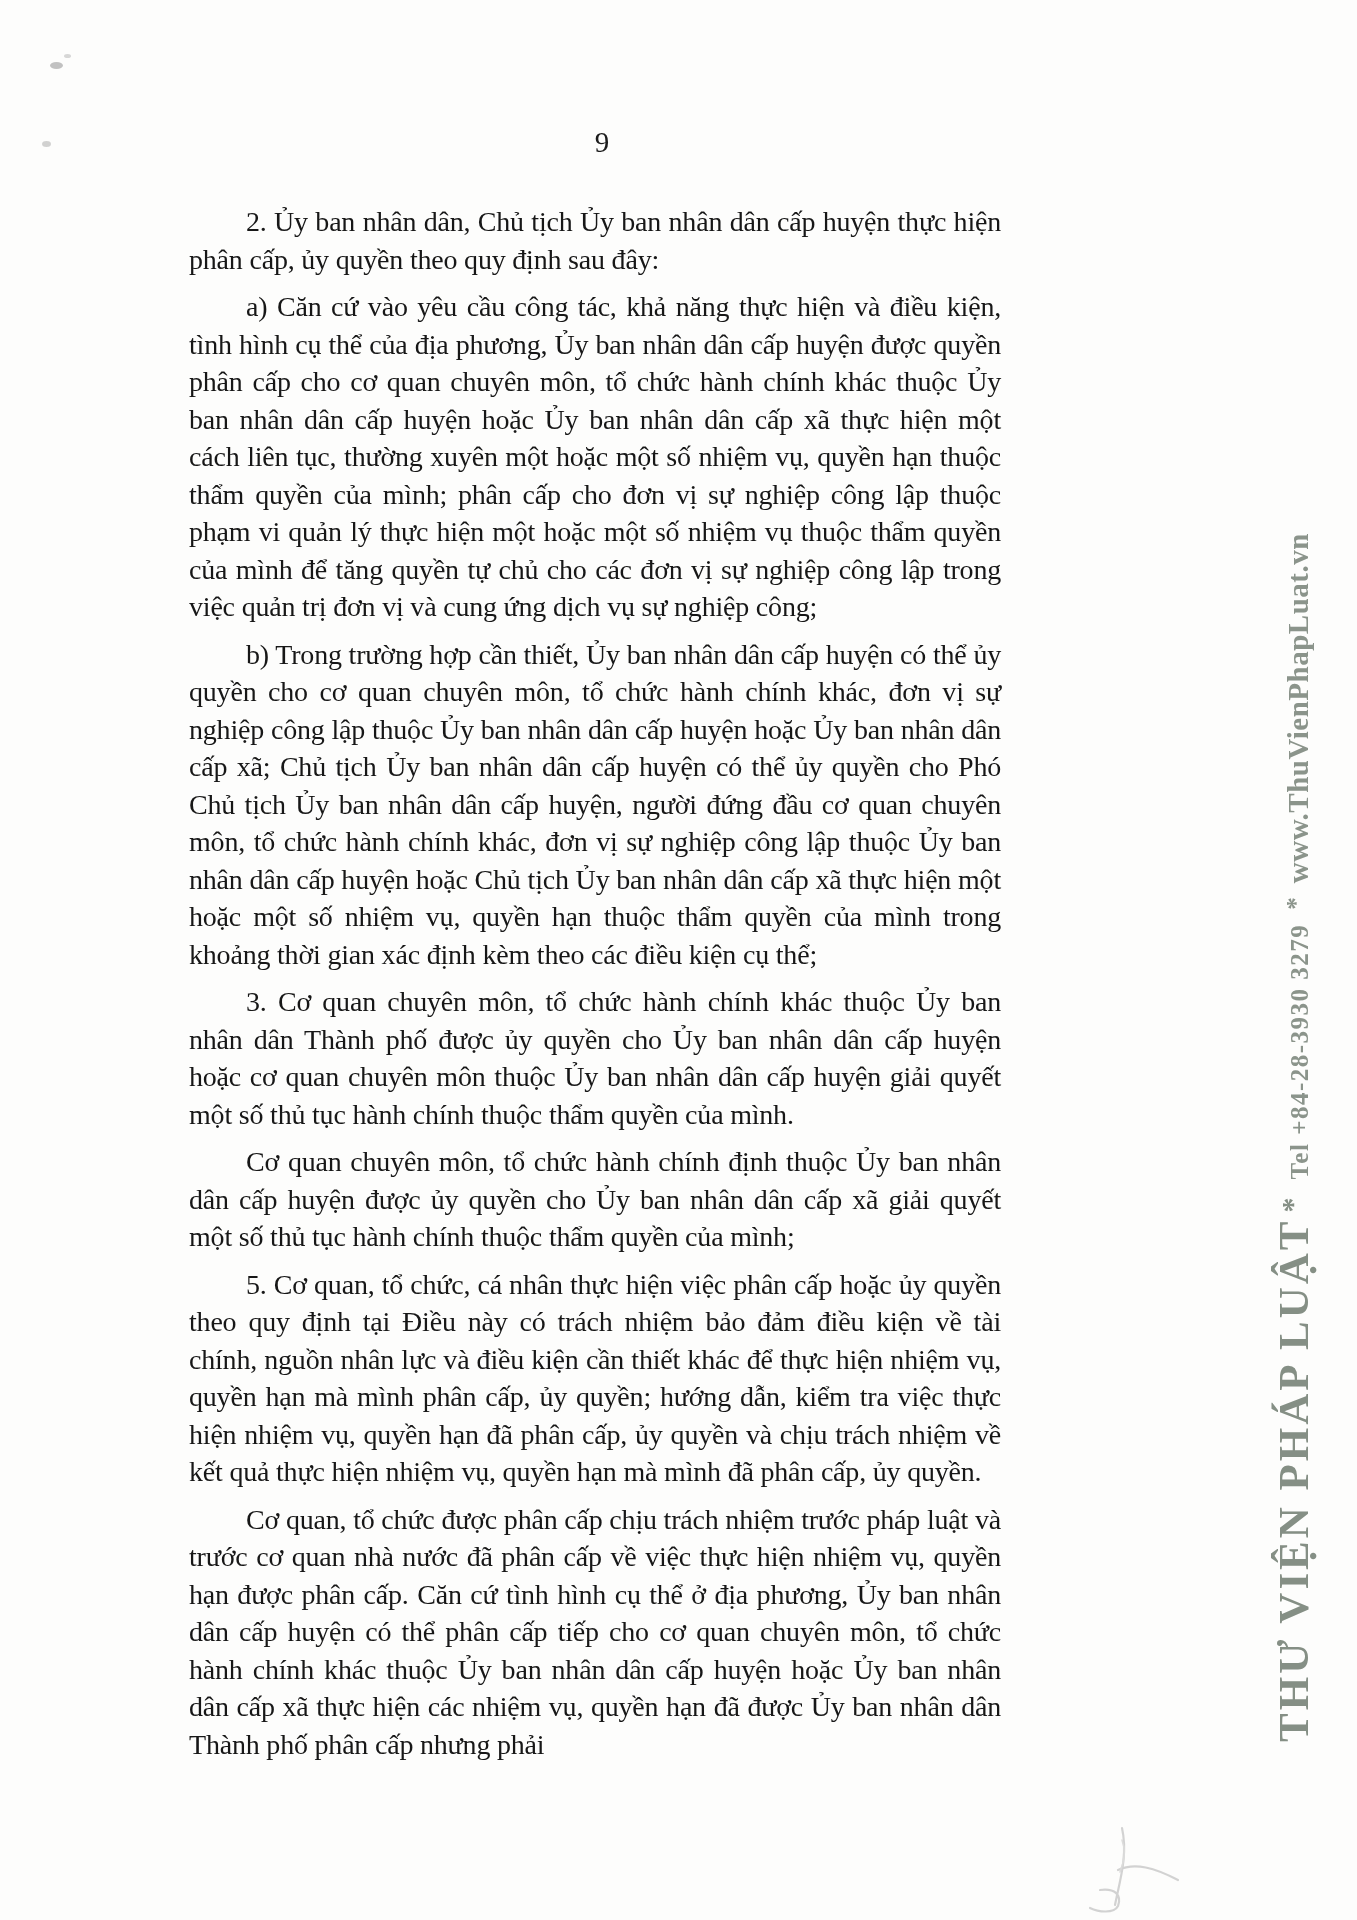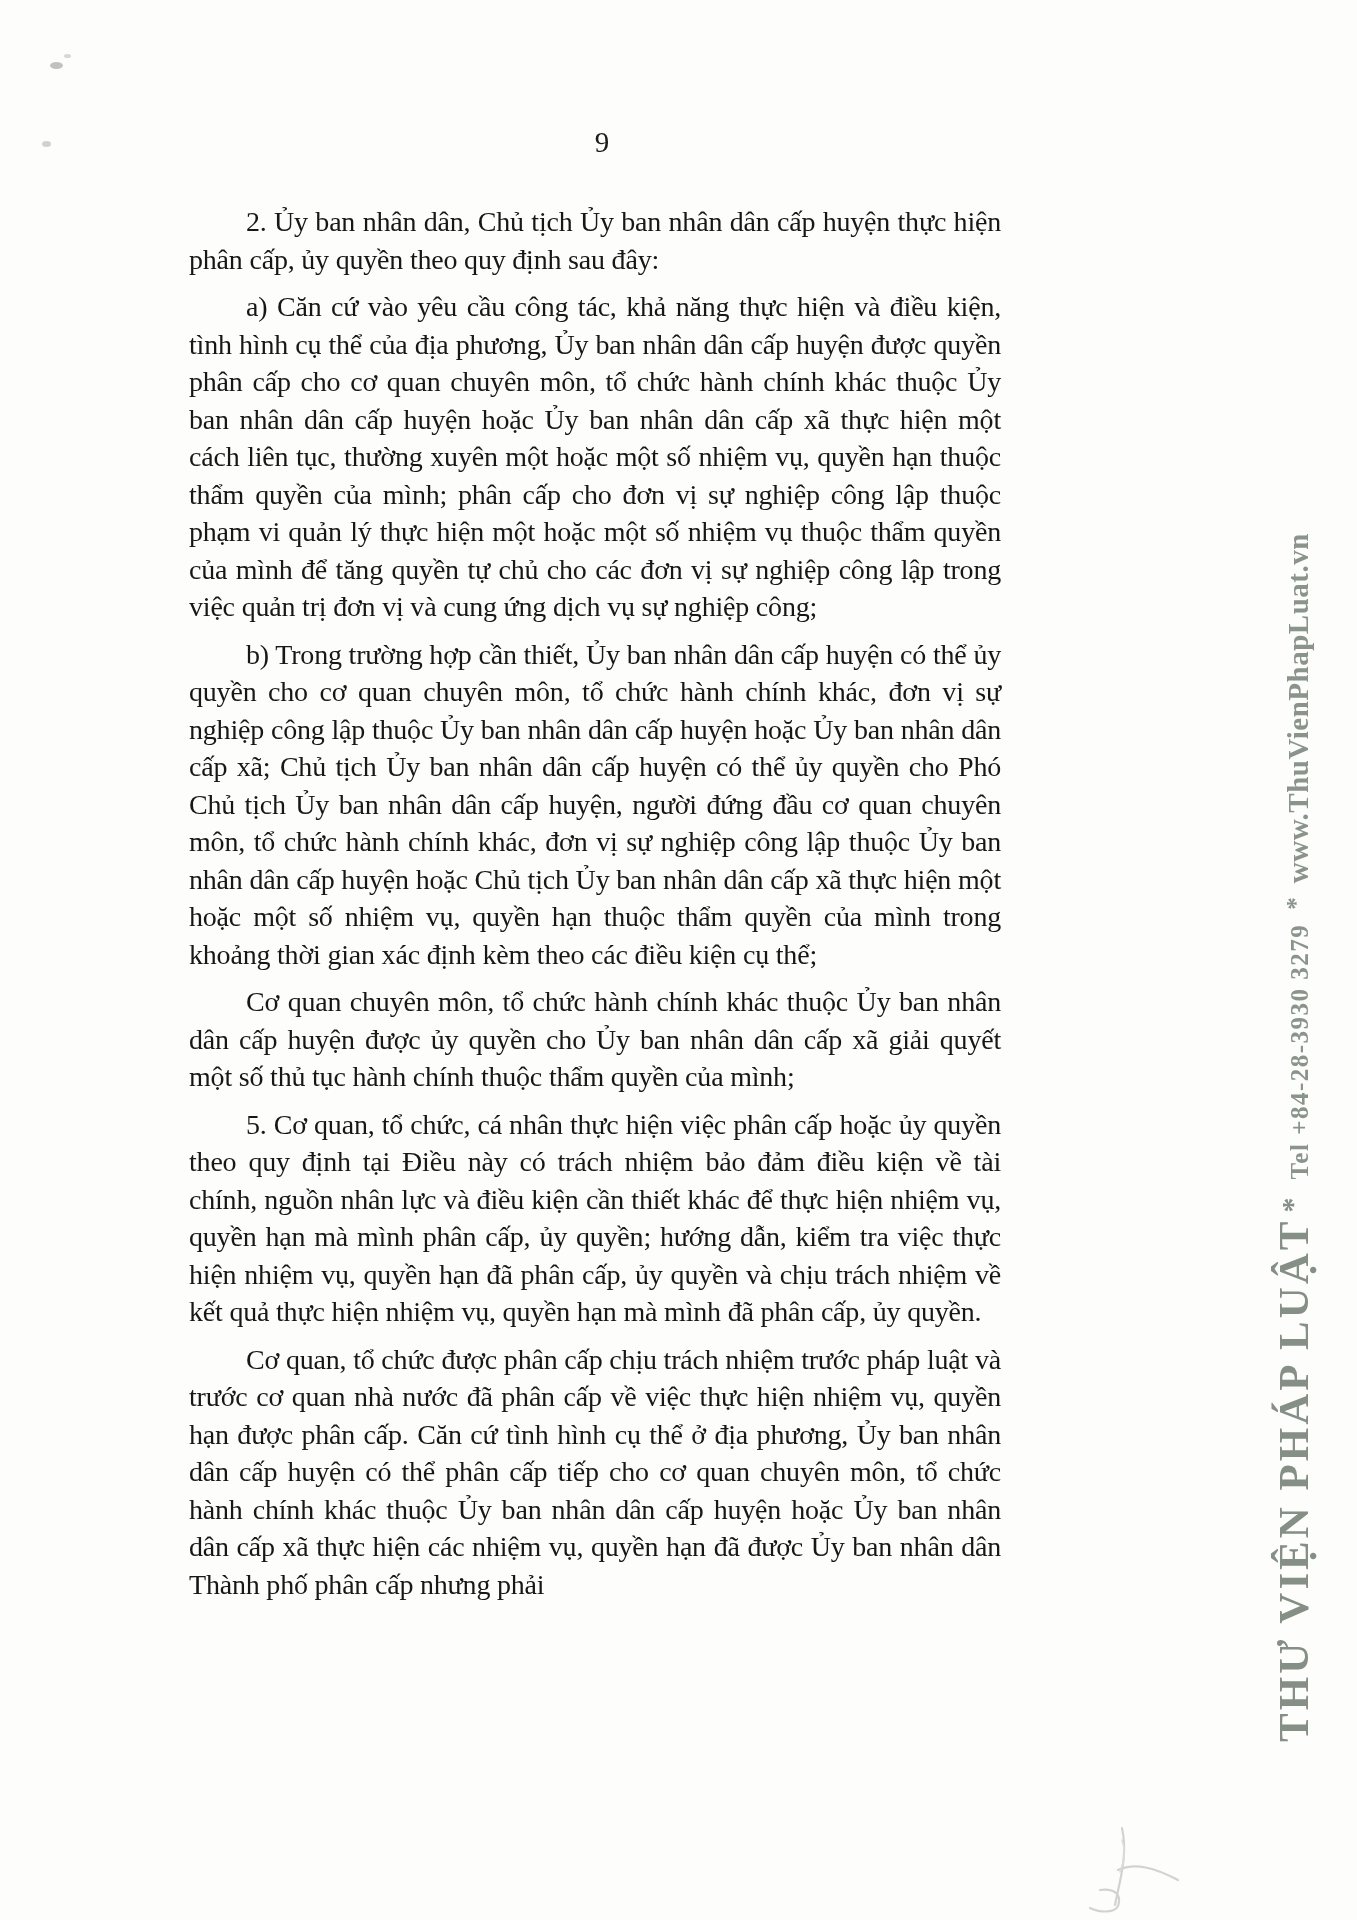--- a/index.html
+++ b/index.html
@@ -86,21 +86,22 @@
 <body>
 
 <div class="page">
 
   <div class="page-number">9</div>
 
   <div class="text-column">
       <p>2. Ủy ban nhân dân, Chủ tịch Ủy ban nhân dân cấp huyện thực hiện phân cấp, ủy quyền theo quy định sau đây:</p>
       <p>a) Căn cứ vào yêu cầu công tác, khả năng thực hiện và điều kiện, tình hình cụ thể của địa phương, Ủy ban nhân dân cấp huyện được quyền phân cấp cho cơ quan chuyên môn, tổ chức hành chính khác thuộc Ủy ban nhân dân cấp huyện hoặc Ủy ban nhân dân cấp xã thực hiện một cách liên tục, thường xuyên một hoặc một số nhiệm vụ, quyền hạn thuộc thẩm quyền của mình; phân cấp cho đơn vị sự nghiệp công lập thuộc phạm vi quản lý thực hiện một hoặc một số nhiệm vụ thuộc thẩm quyền của mình để tăng quyền tự chủ cho các đơn vị sự nghiệp công lập trong việc quản trị đơn vị và cung ứng dịch vụ sự nghiệp công;</p>
       <p>b) Trong trường hợp cần thiết, Ủy ban nhân dân cấp huyện có thể ủy quyền cho cơ quan chuyên môn, tổ chức hành chính khác, đơn vị sự nghiệp công lập thuộc Ủy ban nhân dân cấp huyện hoặc Ủy ban nhân dân cấp xã; Chủ tịch Ủy ban nhân dân cấp huyện có thể ủy quyền cho Phó Chủ tịch Ủy ban nhân dân cấp huyện, người đứng đầu cơ quan chuyên môn, tổ chức hành chính khác, đơn vị sự nghiệp công lập thuộc Ủy ban nhân dân cấp huyện hoặc Chủ tịch Ủy ban nhân dân cấp xã thực hiện một hoặc một số nhiệm vụ, quyền hạn thuộc thẩm quyền của mình trong khoảng thời gian xác định kèm theo các điều kiện cụ thể;</p>
-      <p>Cơ quan chuyên môn, tổ chức hành chính khác thuộc Ủy ban nhân dân cấp huyện được ủy quyền cho Ủy ban nhân dân cấp xã giải quyết một số thủ tục hành chính thuộc thẩm quyền của mình;</p>
+      <p>3. Cơ quan chuyên môn, tổ chức hành chính khác thuộc Ủy ban nhân dân Thành phố được ủy quyền cho Ủy ban nhân dân cấp huyện hoặc cơ quan chuyên môn thuộc Ủy ban nhân dân cấp huyện giải quyết một số thủ tục hành chính thuộc thẩm quyền của mình.</p>
+      <p>Cơ quan chuyên môn, tổ chức hành chính định thuộc Ủy ban nhân dân cấp huyện được ủy quyền cho Ủy ban nhân dân cấp xã giải quyết một số thủ tục hành chính thuộc thẩm quyền của mình;</p>
       <p>5. Cơ quan, tổ chức, cá nhân thực hiện việc phân cấp hoặc ủy quyền theo quy định tại Điều này có trách nhiệm bảo đảm điều kiện về tài chính, nguồn nhân lực và điều kiện cần thiết khác để thực hiện nhiệm vụ, quyền hạn mà mình phân cấp, ủy quyền; hướng dẫn, kiểm tra việc thực hiện nhiệm vụ, quyền hạn đã phân cấp, ủy quyền và chịu trách nhiệm về kết quả thực hiện nhiệm vụ, quyền hạn mà mình đã phân cấp, ủy quyền.</p>
       <p>Cơ quan, tổ chức được phân cấp chịu trách nhiệm trước pháp luật và trước cơ quan nhà nước đã phân cấp về việc thực hiện nhiệm vụ, quyền hạn được phân cấp. Căn cứ tình hình cụ thể ở địa phương, Ủy ban nhân dân cấp huyện có thể phân cấp tiếp cho cơ quan chuyên môn, tổ chức hành chính khác thuộc Ủy ban nhân dân cấp huyện hoặc Ủy ban nhân dân cấp xã thực hiện các nhiệm vụ, quyền hạn đã được Ủy ban nhân dân Thành phố phân cấp nhưng phải</p>
     </div>
 
   <div class="watermark">
     <span class="wm-brand">THƯ VIỆN PHÁP LUẬT</span><span class="wm-star">*</span><span class="wm-tel">Tel +84-28-3930 3279</span><span class="wm-star2">*</span><span class="wm-site">www.ThuVienPhapLuat.vn</span>
   </div>
 
   <span class="speck s1"></span>
   <span class="speck s2"></span>

